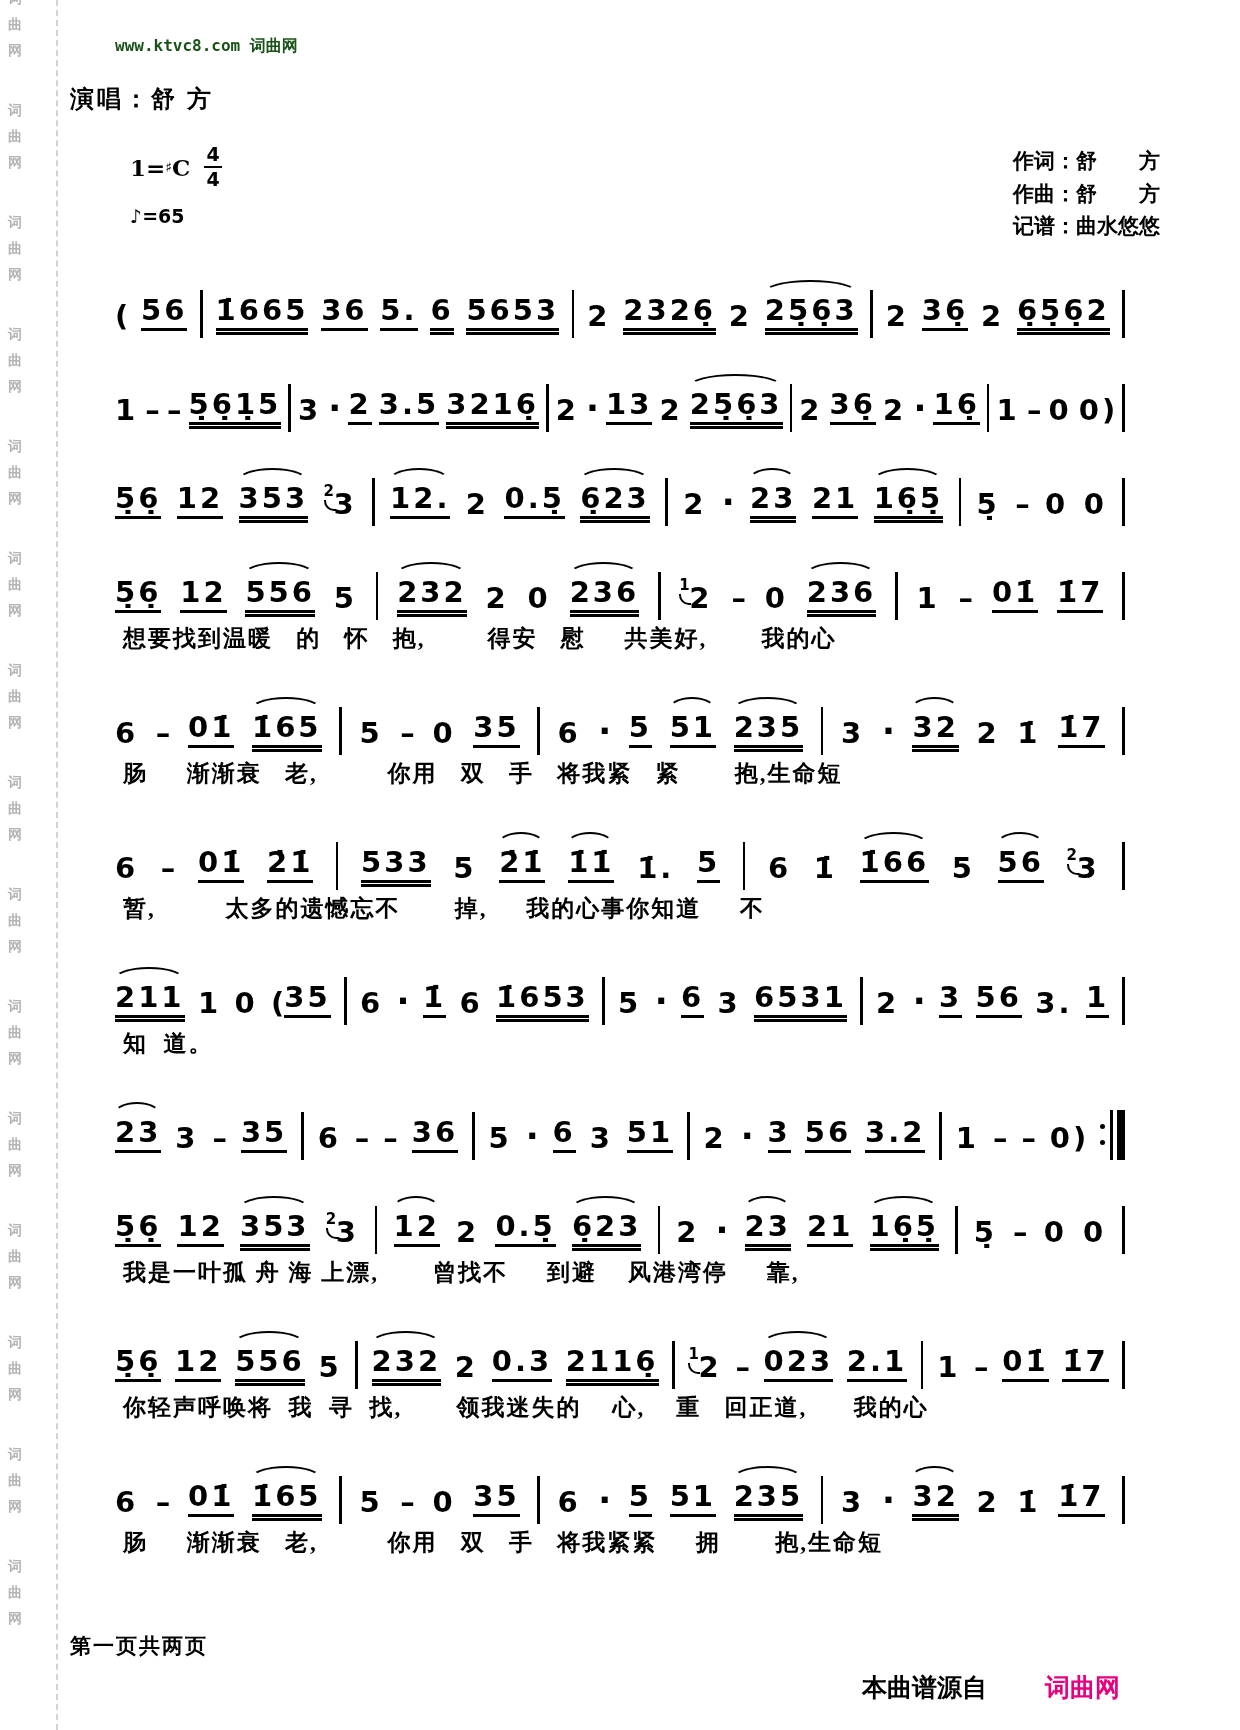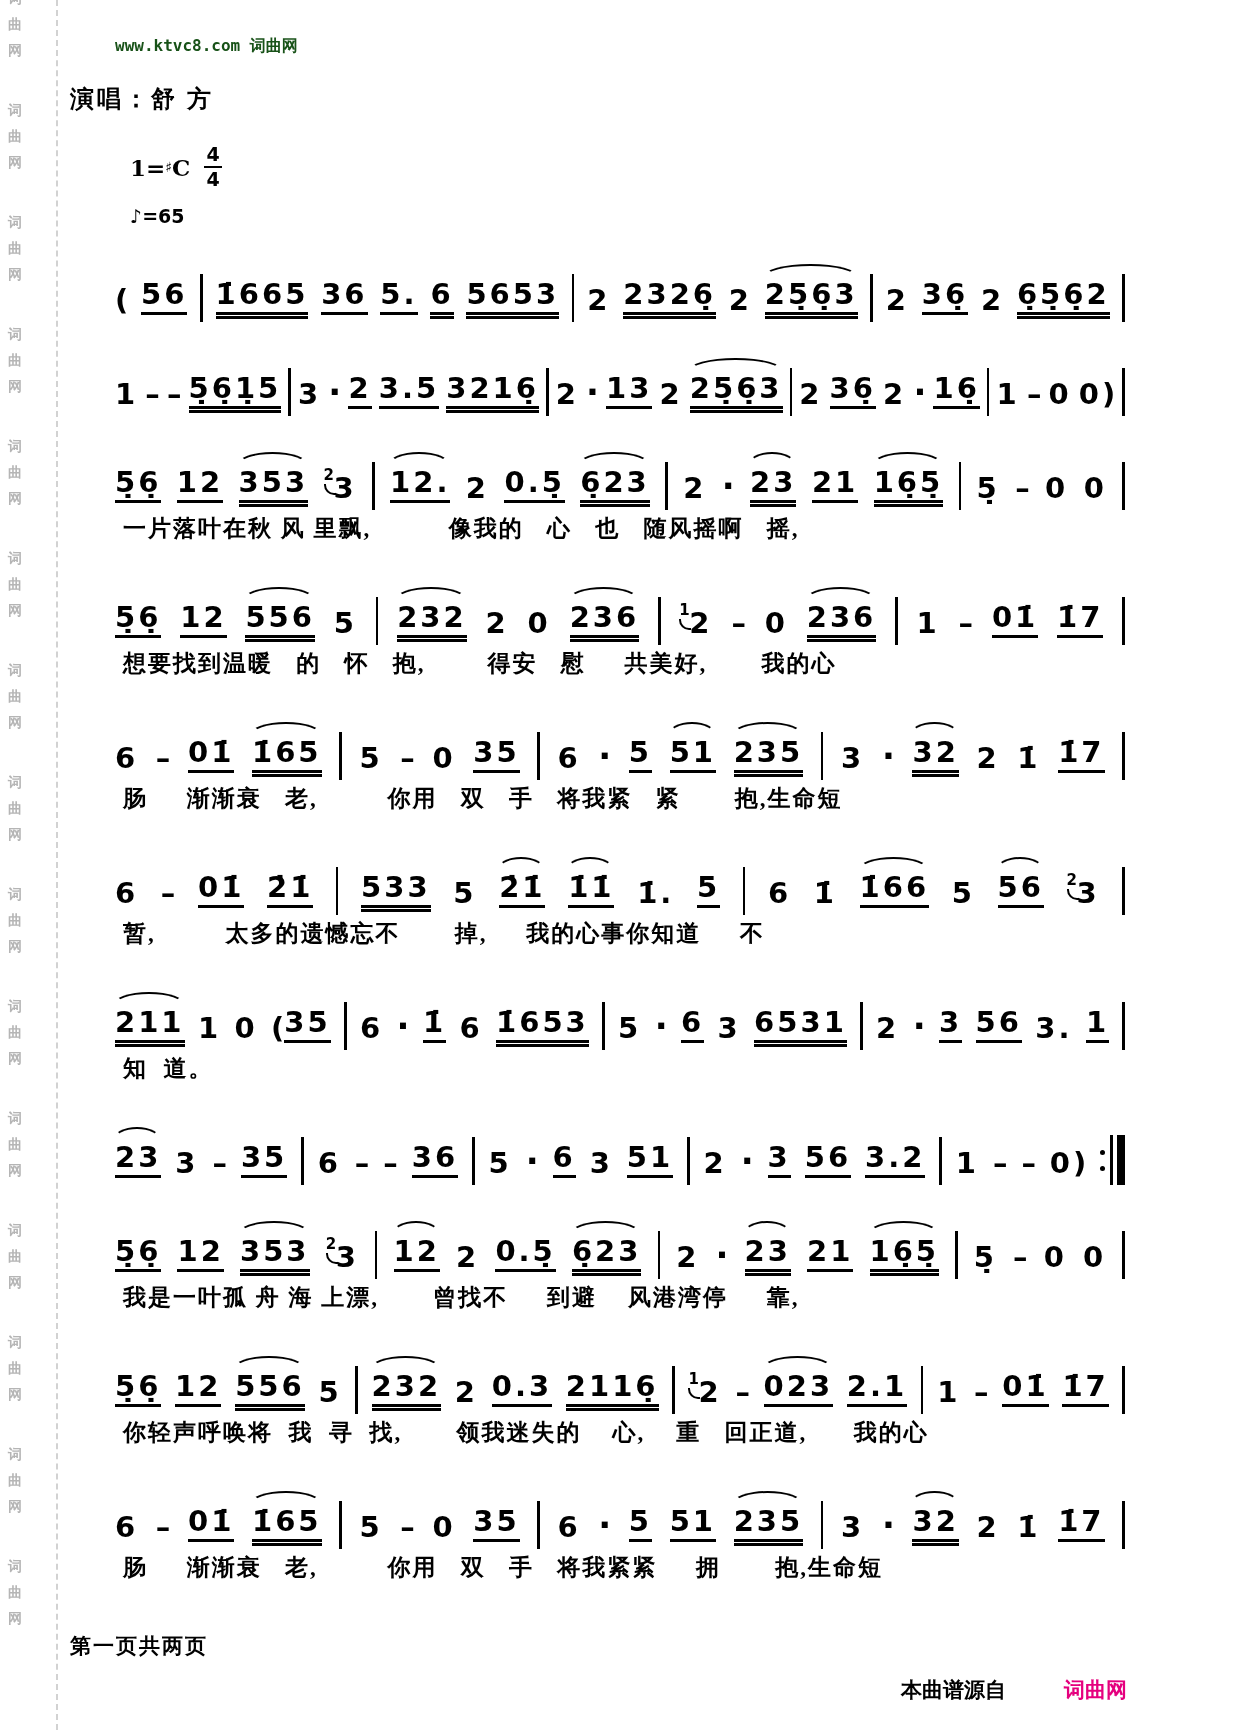--- a/index.html
+++ b/index.html
@@ -60,21 +60,21 @@
   .rdots{width:5px;height:5px;border-radius:50%;background:#000;margin:-16px 5px 0 0;
          box-shadow:0 16px 0 #000;}
   .rthin{width:2.5px;height:50px;background:#000;margin-right:4px;}
   .rthick{width:8px;height:50px;background:#000;}
 
   .lyrics-row{white-space:pre;margin:10px 0 0 8px;font-size:23px;font-weight:600;
               letter-spacing:2px;font-family:"Liberation Serif", serif;}
 
   .footer-page{position:absolute;left:70px;width:1010px;bottom:70px;text-align:left;
                font-size:21px;font-weight:bold;letter-spacing:2px;}
-  .footer-src{position:absolute;right:113px;bottom:26px;font-size:21px;font-weight:bold;text-align:right;}
+  .footer-src{position:absolute;right:120px;bottom:26px;font-size:25px;font-weight:bold;text-align:right;}
   .footer-src .brand{color:#e5007e;margin-left:58px;cursor:pointer;}
 </style>
 </head>
 <body>
 
 <div class="page">
   <div class="side-col">
       <div class="wm-group">
         <span class="wm-ch">词</span>
         <span class="wm-ch">曲</span>
@@ -164,20 +164,25 @@
           <span>1=</span>
             <sup>♯</sup>
             <span>C</span>
           <span class="meter">
             <i>4</i>
             <i>4</i>
           </span>
         </div>
         <div class="tempo">♪=65</div>
       </div>
+      <div class="credits">
+          <div>作词：舒　　方</div>
+          <div>作曲：舒　　方</div>
+          <div>记谱：曲水悠悠</div>
+        </div>
     </div>
 
     <div class="score">
         <div class="music-row first">
           <span class="tok">
             <span class="paren">(</span>
             <span class="ntext"></span>
           </span>
           <span class="tok">
             <span class="ntext u1">56</span>
@@ -357,21 +362,20 @@
             <span class="ntext">–</span>
           </span>
           <span class="tok">
             <span class="ntext">0</span>
           </span>
           <span class="tok">
             <span class="ntext">0</span>
           </span>
           <span class="barline"></span>
         </div>
-        <div class="lyrics-row">一片落叶在秋 风 里飘,          像我的   心   也   随风摇啊   摇,</div>
         <div class="music-row">
           <span class="tok">
             <span class="ntext u1">5̣6̣</span>
           </span>
           <span class="tok">
             <span class="ntext u1">12</span>
           </span>
           <span class="tok">
             <span class="ntext u2 arc">556</span>
           </span>

